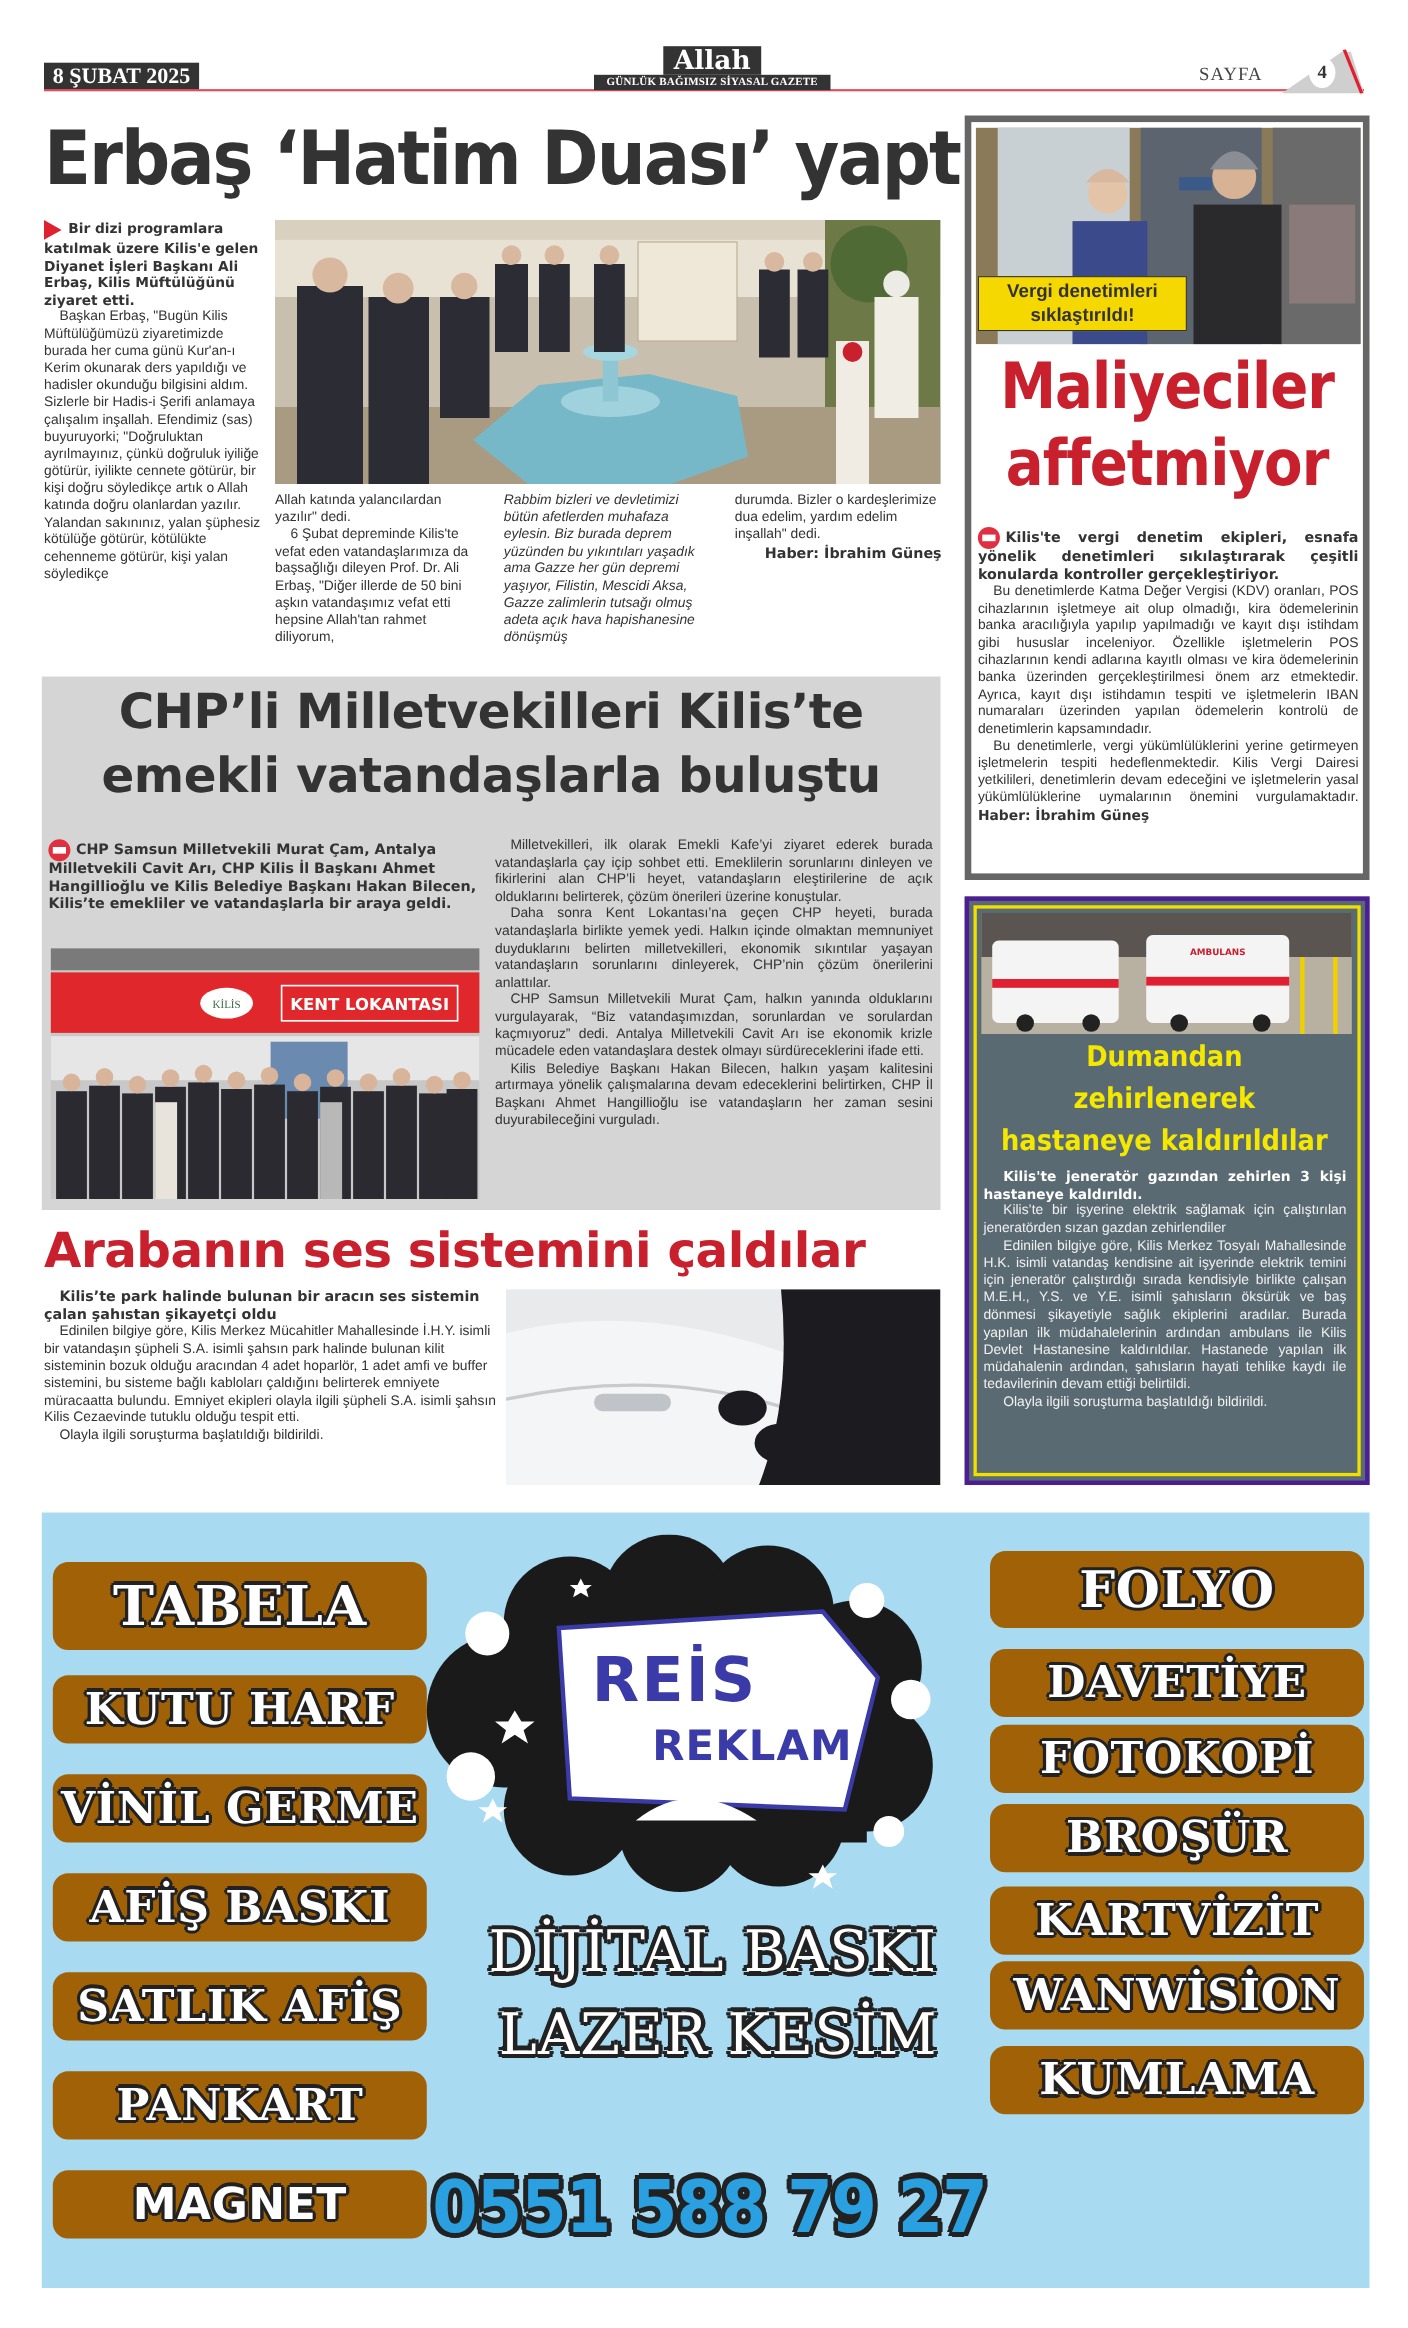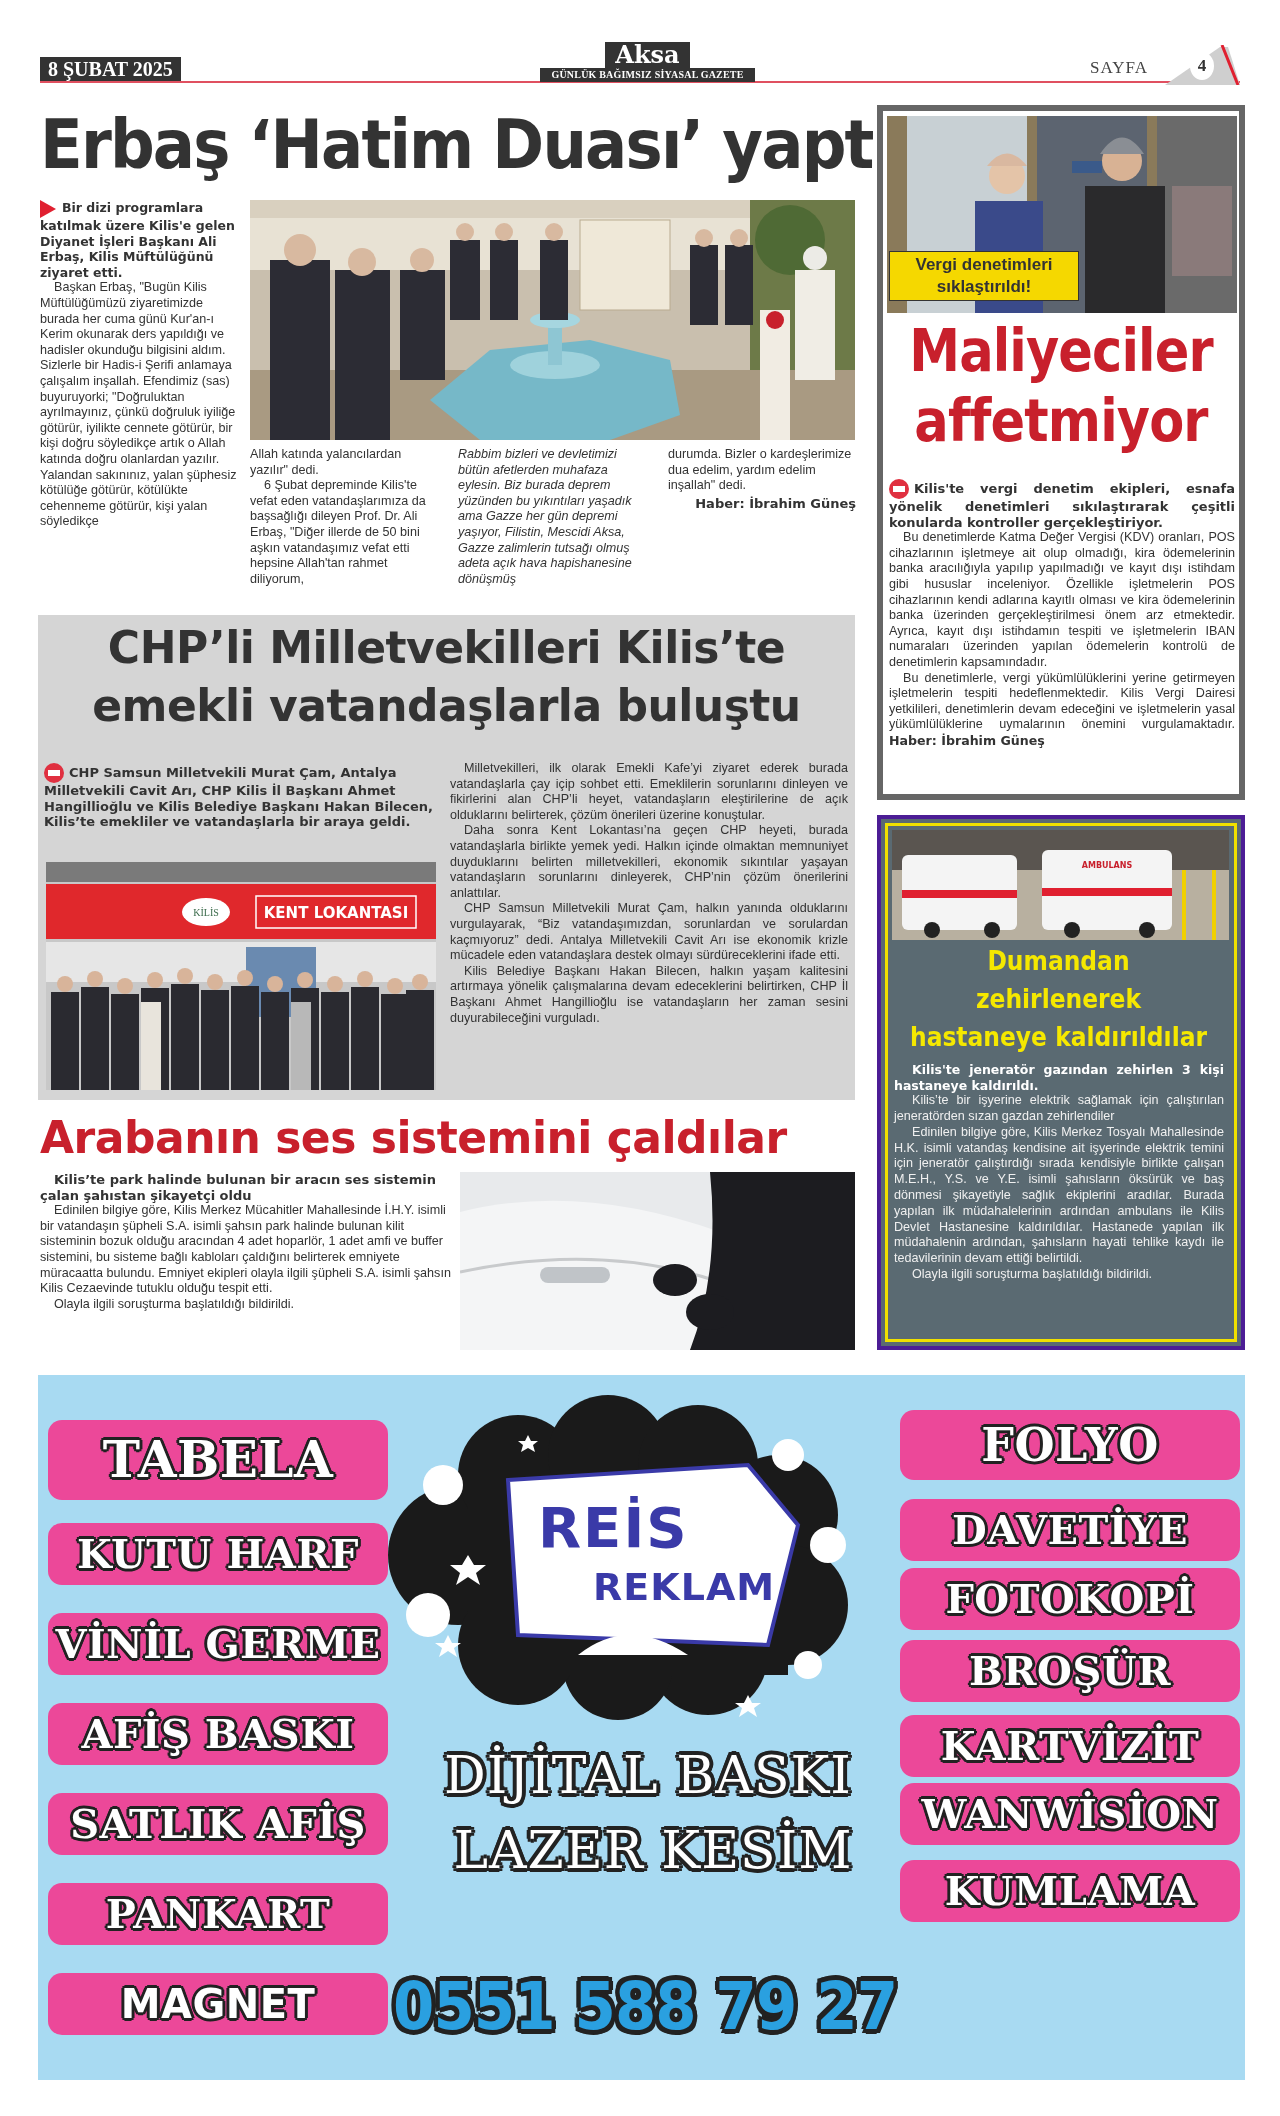--- a/index.html
+++ b/index.html
@@ -56,40 +56,40 @@
   
   .rbox2 { left: 877px; top: 815px; width: 368px; height: 535px; background: #5a6a72; border: 4px solid #4c1d95; }
   .rbox2-inner { position: absolute; left: 4px; top: 4px; right: 4px; bottom: 4px; border: 3px solid #f0e000; }
   .amb-head { font-family: "DejaVu Sans", sans-serif; font-weight: bold; color: #f5e800; font-size: 26px;
     line-height: 38px; text-align: center; transform: scaleX(0.9); }
   .amb-text { color: #f0f0f0; font-size: 12.6px; line-height: 15.8px; text-align: justify; }
   .amb-text p { text-indent: 18px; }
 
   
   .ad { left: 38px; top: 1375px; width: 1207px; height: 705px; background: #a8daf2; }
-  .ad-pill { position: absolute; width: 340px; height: 62px; background: #ec4899; border-radius: 14px;
+  .ad-pill { position: absolute; width: 340px; height: 62px; background: #a16207; border-radius: 14px;
     color: #fff; font-family: "DejaVu Serif", serif; font-weight: bold; font-size: 40px; text-align: center; line-height: 62px;
     text-shadow: -2px -2px 0 #222, 2px -2px 0 #222, -2px 2px 0 #222, 2px 2px 0 #222, 0 3px 0 #222, 3px 0 0 #222, -3px 0 0 #222, 0 -3px 0 #222;
     letter-spacing: 0.5px; }
   .ad-center-text { position: absolute; color: #fff; font-family: "DejaVu Serif", serif; font-size: 52px; text-align: center;
     text-shadow: -3px -3px 0 #222, 3px -3px 0 #222, -3px 3px 0 #222, 3px 3px 0 #222, 0 4px 0 #222, 4px 0 0 #222, -4px 0 0 #222, 0 -4px 0 #222;
     letter-spacing: 1px; }
   .ad-phone { position: absolute; color: #2aa0e0; font-family: "DejaVu Sans", sans-serif; font-weight: bold; font-size: 66px;
     text-shadow: -4px -4px 0 #222, 4px -4px 0 #222, -4px 4px 0 #222, 4px 4px 0 #222, 0 5px 0 #222, 5px 0 0 #222, -5px 0 0 #222, 0 -5px 0 #222;
     letter-spacing: -1px; transform: scaleX(0.9); transform-origin: left; }
   .logo-blob { position: absolute; }
   .brand-text { position: absolute; font-family: "DejaVu Sans", sans-serif; font-weight: bold; color: #3a3aa8; }
 </style>
 </head>
 <body>
 
 <div class="abs date-box">8 ŞUBAT 2025</div>
 <div class="abs header-line"></div>
 <div class="abs masthead">
-  <div class="logo">Aksa</div>
+  <div class="logo">Allah</div>
   <div class="tagline">GÜNLÜK BAĞIMSIZ SİYASAL GAZETE</div>
 </div>
 <div class="abs sayfa">SAYFA</div>
 <svg class="abs page-tab" viewBox="0 0 90 40">
   <polygon points="15,40 70,2 78,2 90,40" fill="#cfcfcf"></polygon>
   <line x1="72" y1="0" x2="88" y2="40" stroke="#e02030" stroke-width="3"></line>
 </svg>
 <div class="abs page-num">4</div>
 
 <div class="abs h1-erbas">Erbaş ‘Hatim Duası’ yaptı</div>

